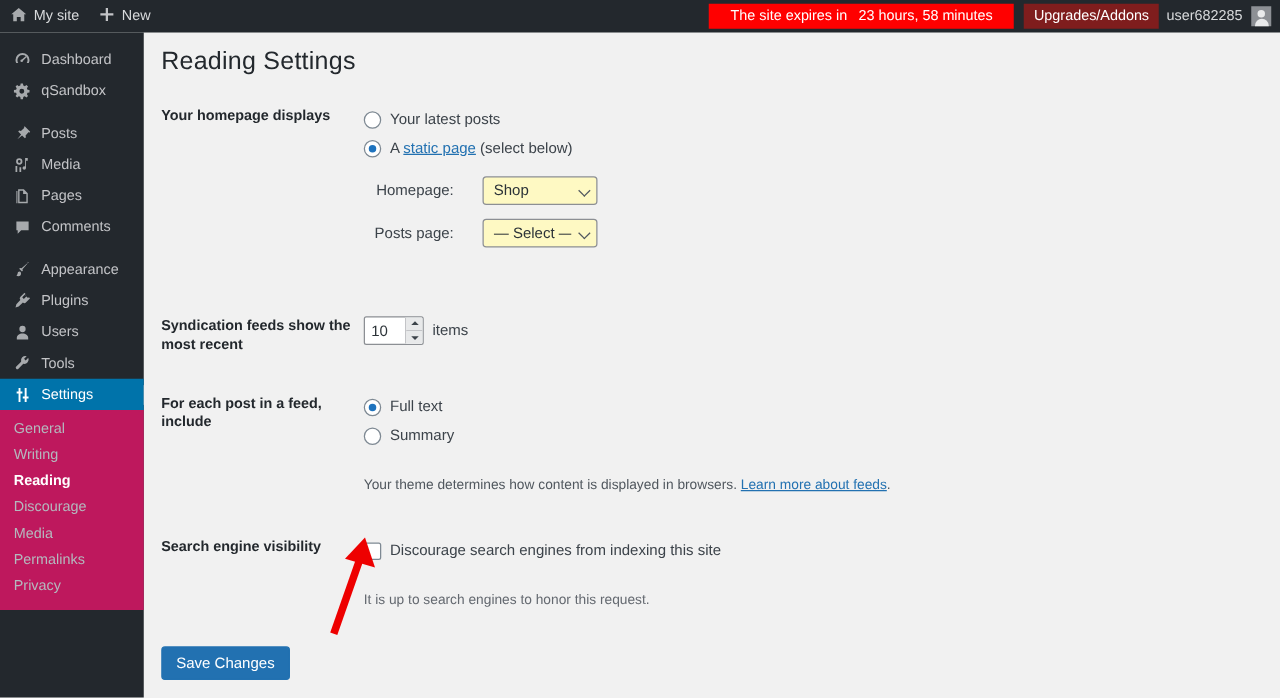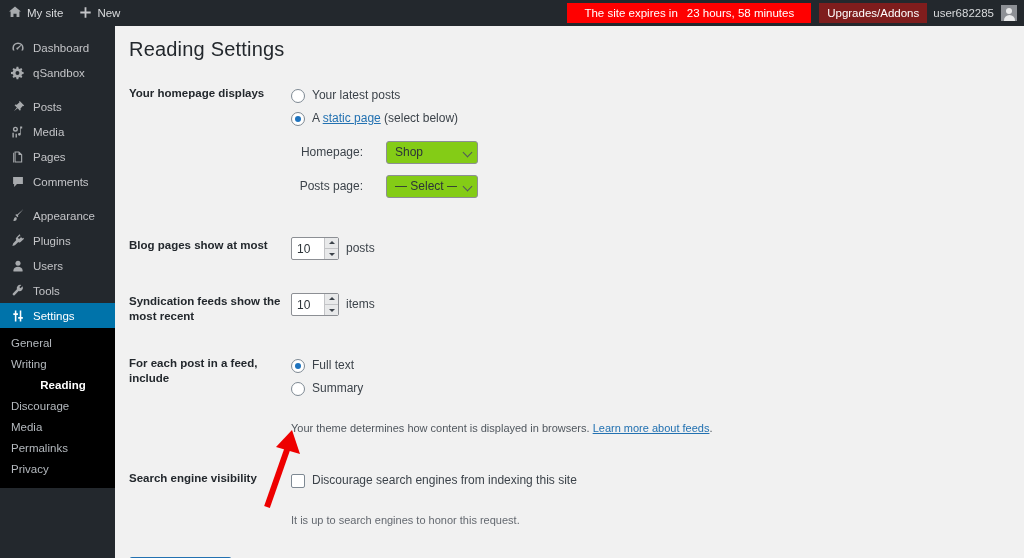--- a/index.html
+++ b/index.html
@@ -80,26 +80,26 @@
   }
   .menu-item.active .mi-icon svg { fill: #ffffff; }
   .menu-item.active::after {
     content: ""; position: absolute; right: -8px; top: 50%;
     margin-top: -8px;
     border-top: 8px solid transparent;
     border-bottom: 8px solid transparent;
     border-left: 8px solid #f1f1f1;
   }
   .menu-sep { height: 9px; }
-  .submenu { background: #000000; padding: 5px 0 8px 0; }
+  .submenu { background: #be185d; padding: 5px 0 8px 0; }
   .submenu-item {
     display: block; padding: 3px 0 3px 11px;
     color: #b4b9be; font-size: 11.5px; line-height: 15px;
   }
-  .submenu-item.current { color: #ffffff; font-weight: bold; text-align: center; }
+  .submenu-item.current { color: #ffffff; font-weight: bold; }
 
   
   #content {
     position: absolute; left: 115px; top: 26px;
     width: 909px; height: 532px;
     background: #f1f1f1;
     color: #3c434a;
   }
   #page-title {
     font-size: 20px; font-weight: normal; color: #23282d;
@@ -142,21 +142,21 @@
   a.link { color: #2271b1; text-decoration: underline; }
 
   
   .select-row { display: flex; align-items: center; margin: 10px 0 6px 0; gap: 16px; }
   .select-label {
     font-size: 12px; color: #3c434a; text-align: right;
     width: 72px; margin-right: 7px;
   }
   .wp-select {
     -webkit-appearance: none; appearance: none;
-    background: #84cc16; border: 1px solid #8c8f94; border-radius: 3px;
+    background: #fef9c3; border: 1px solid #8c8f94; border-radius: 3px;
     height: 23px; width: 92px;
     font-family: "Liberation Sans", sans-serif; font-size: 12px;
     color: #2c3338; padding: 0 20px 0 8px;
     line-height: 21px;
   }
   .select-wrap { position: relative; display: inline-block; }
   .select-wrap .chev {
     position: absolute; right: 7px; top: 9px;
     width: 7px; height: 7px; pointer-events: none;
   }
@@ -412,35 +412,20 @@
             </span>
           </div>
         </td>
       </tr>
 
       <tr class="row-spacer">
           <th></th>
           <td></td>
         </tr>
 
-      <tr>
-        <th>Blog pages show at most</th>
-        <td>
-          <div class="num-row">
-            <span class="num-field">
-              <input type="text" value="10" style="">
-              <span class="spin">
-                <span class="up"></span>
-                <span class="down"></span>
-              </span>
-            </span>
-            <span class="unit">posts</span>
-          </div>
-        </td>
-      </tr>
 
       <tr class="row-spacer">
           <th></th>
           <td></td>
         </tr>
 
       <tr>
         <th>Syndication feeds show the most recent</th>
         <td>
           <div class="num-row">

